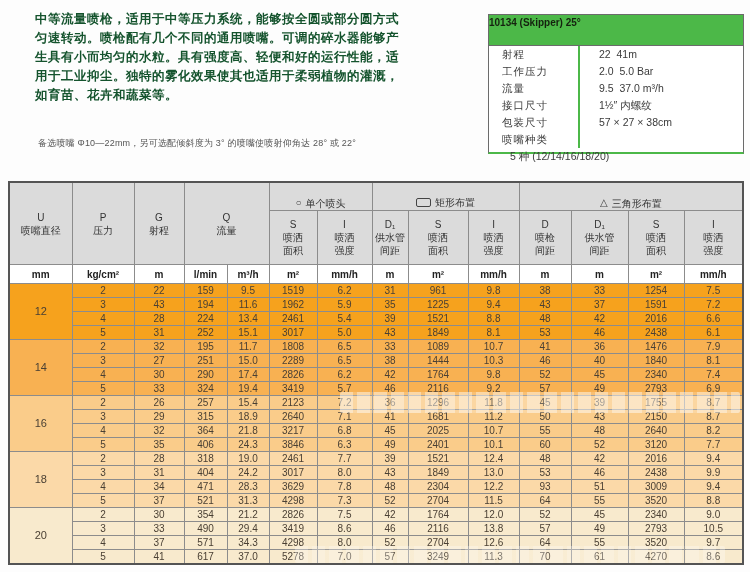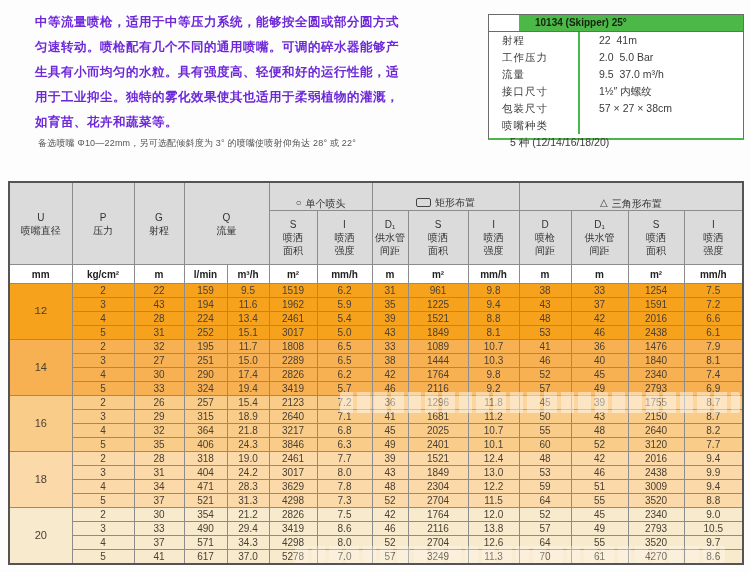--- a/index.html
+++ b/index.html
@@ -4,35 +4,35 @@
 <style>
   html,body{margin:0;padding:0;}
   body{
     width:750px;height:572px;position:relative;background:#fdfdfd;
     font-family:"Liberation Sans","DejaVu Sans",sans-serif;color:#333;
     overflow:hidden;
   }
   
   .desc{
     position:absolute;left:35px;top:10px;width:424px;
-    font-size:12.5px;font-weight:600;line-height:25px;color:#6d28d9;
+    font-size:12.5px;font-weight:600;line-height:19px;color:#14532d;
     white-space:pre-line;letter-spacing:.5px;
   }
   .footnote{
     position:absolute;left:38px;top:137px;width:430px;
     font-size:9px;color:#555;letter-spacing:.2px;
   }
   
   .spec{
     position:absolute;left:488px;top:14px;width:254px;
     border:1px solid #6b6b6b;background:#fff;
   }
   .spec-header{
-    height:16px;line-height:15px;padding-left:16px;
-    font-size:10px;font-weight:bold;color:#15220f;margin-left:30px;
+    height:30px;line-height:15px;
+    font-size:10px;font-weight:bold;color:#15220f;
   }
   .spec-body{position:relative;border-top:1px solid #6b6b6b;}
   .spec-divider{position:absolute;top:0;bottom:0;left:89px;width:2px;}
   .spec-row{display:flex;height:17px;line-height:17px;font-size:10.5px;color:#3a3a3a;}
   .spec-row:first-child{margin-top:4px;}
   .spec-row:last-child{margin-bottom:4px;flex-direction:column;}
   .spec-label{width:89px;padding-left:13px;box-sizing:border-box;letter-spacing:1px;}
   .spec-value{padding-left:21px;white-space:pre;}
   
   .tbl-wrap{position:absolute;left:8px;top:181px;}
@@ -196,21 +196,21 @@
         <td>m²</td>
         <td>mm/h</td>
         <td>m</td>
         <td>m</td>
         <td>m²</td>
         <td>mm/h</td>
       </tr>
     </thead>
     <tbody>
         <tr style="background: rgb(246, 162, 29);">
-          <td rowspan="4" class="diam" style="background: rgb(246, 162, 29); font-family: Liberation Mono, monospace;">12</td>
+          <td rowspan="4" class="diam" style="background: rgb(246, 162, 29);">12</td>
           <td>2</td>
           <td>22</td>
           <td>159</td>
           <td>9.5</td>
           <td>1519</td>
           <td>6.2</td>
           <td>31</td>
           <td>961</td>
           <td>9.8</td>
           <td>38</td>
@@ -419,21 +419,21 @@
         <tr style="background: rgb(251, 217, 168);">
           <td>4</td>
           <td>34</td>
           <td>471</td>
           <td>28.3</td>
           <td>3629</td>
           <td>7.8</td>
           <td>48</td>
           <td>2304</td>
           <td>12.2</td>
-          <td>59</td>
+          <td>93</td>
           <td>51</td>
           <td>3009</td>
           <td>9.4</td>
         </tr>
         <tr style="background: rgb(251, 217, 168);">
           <td>5</td>
           <td>37</td>
           <td>521</td>
           <td>31.3</td>
           <td>4298</td>

